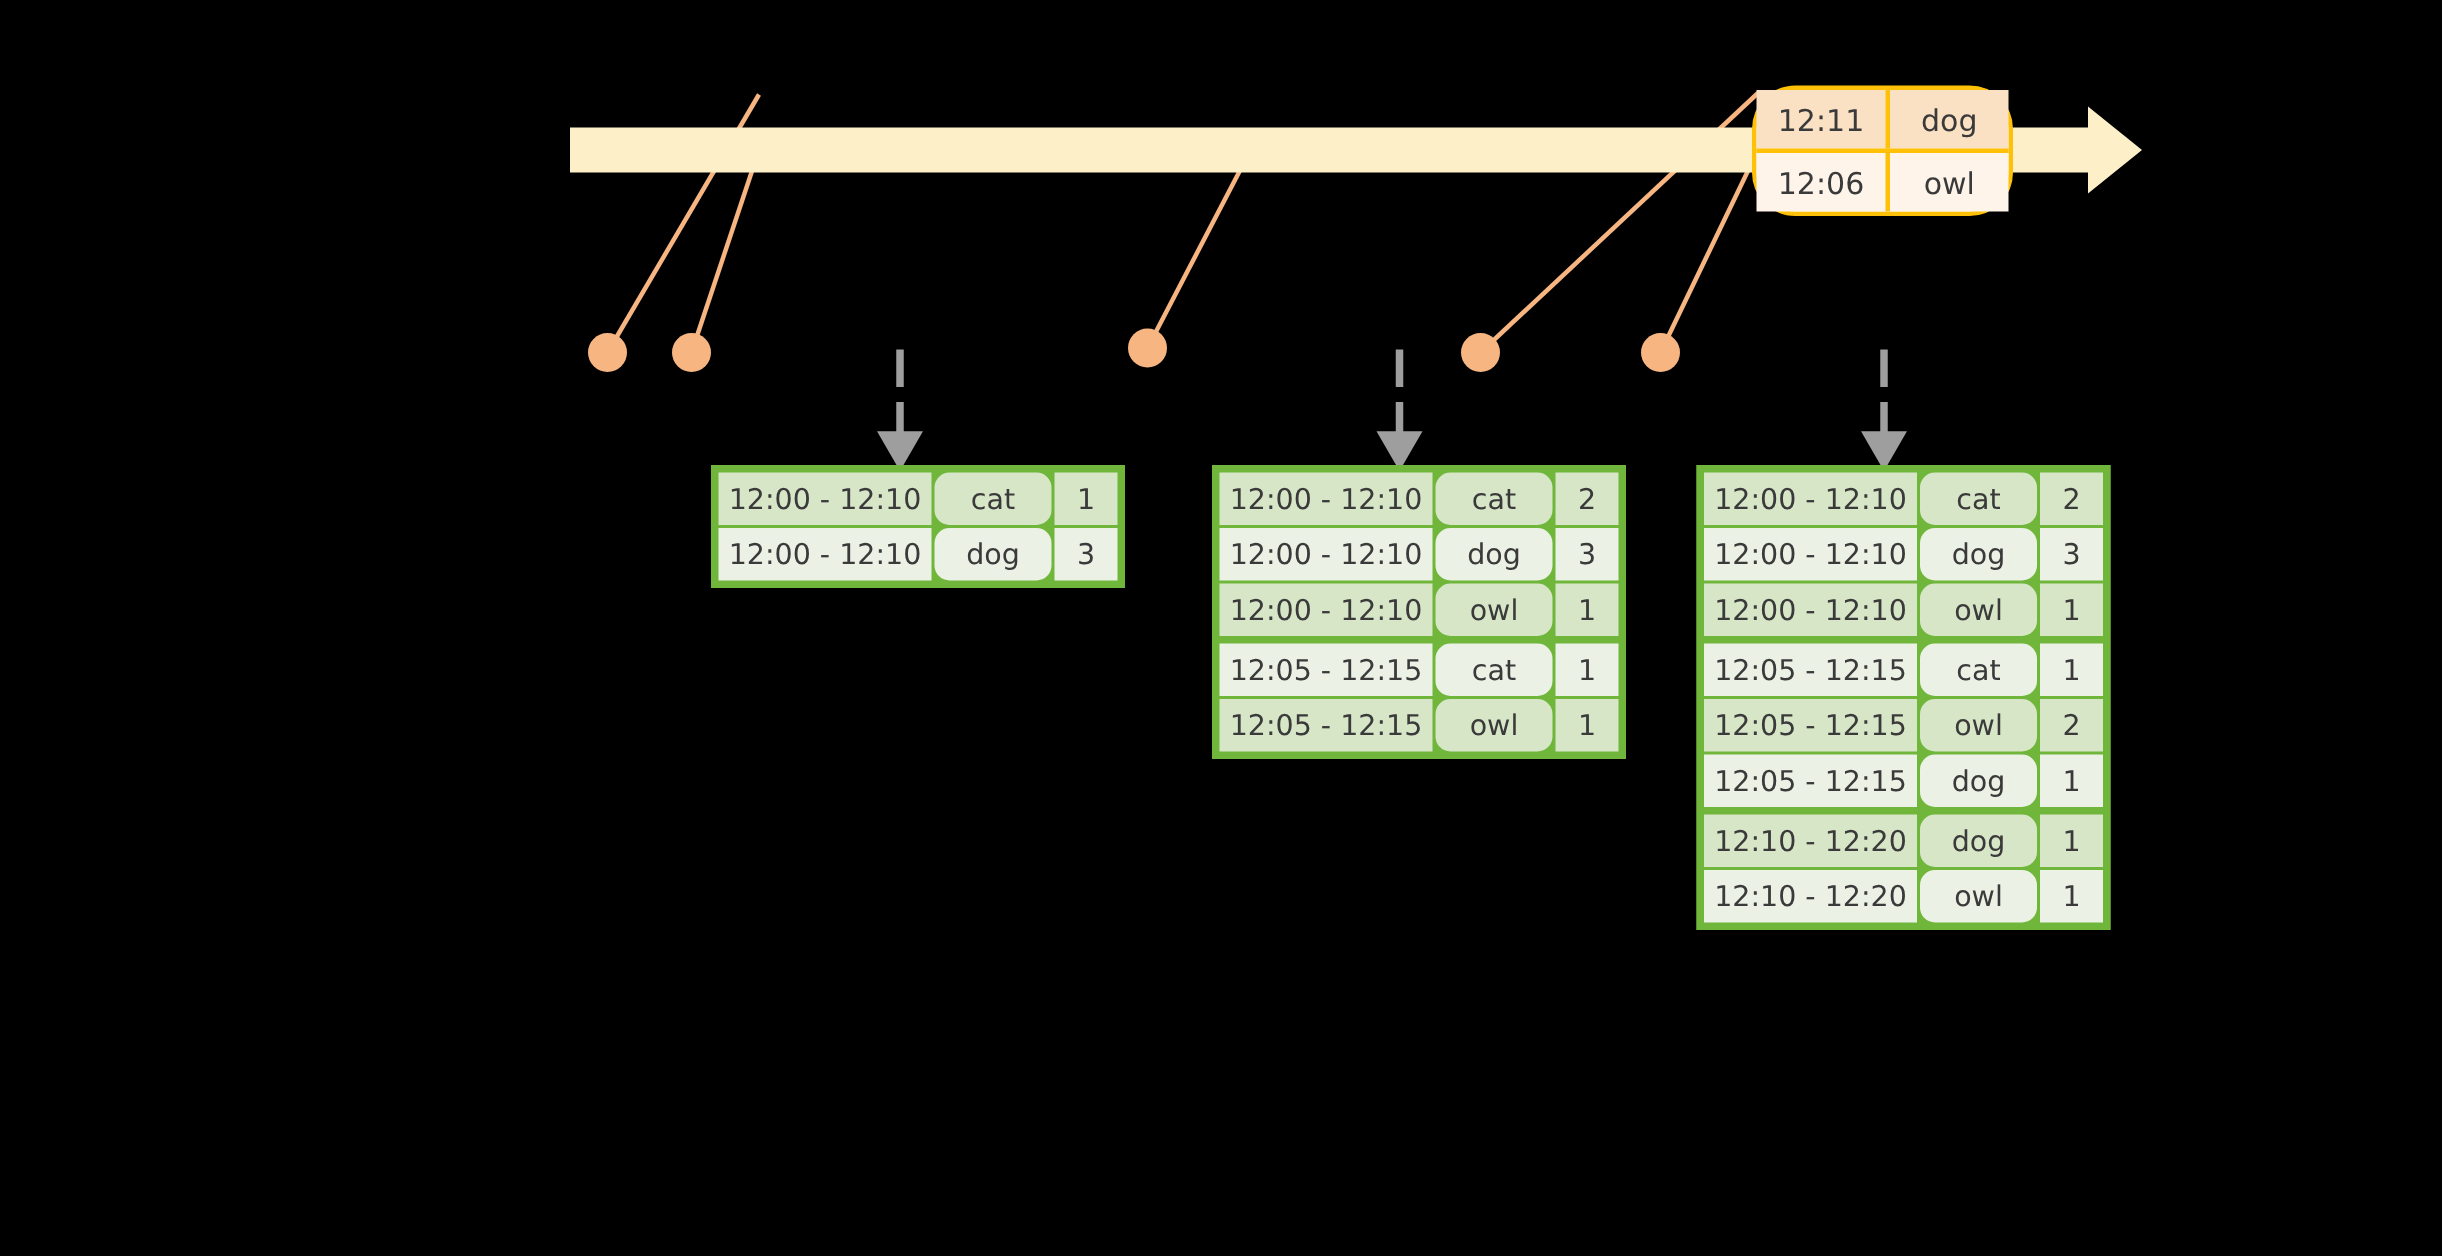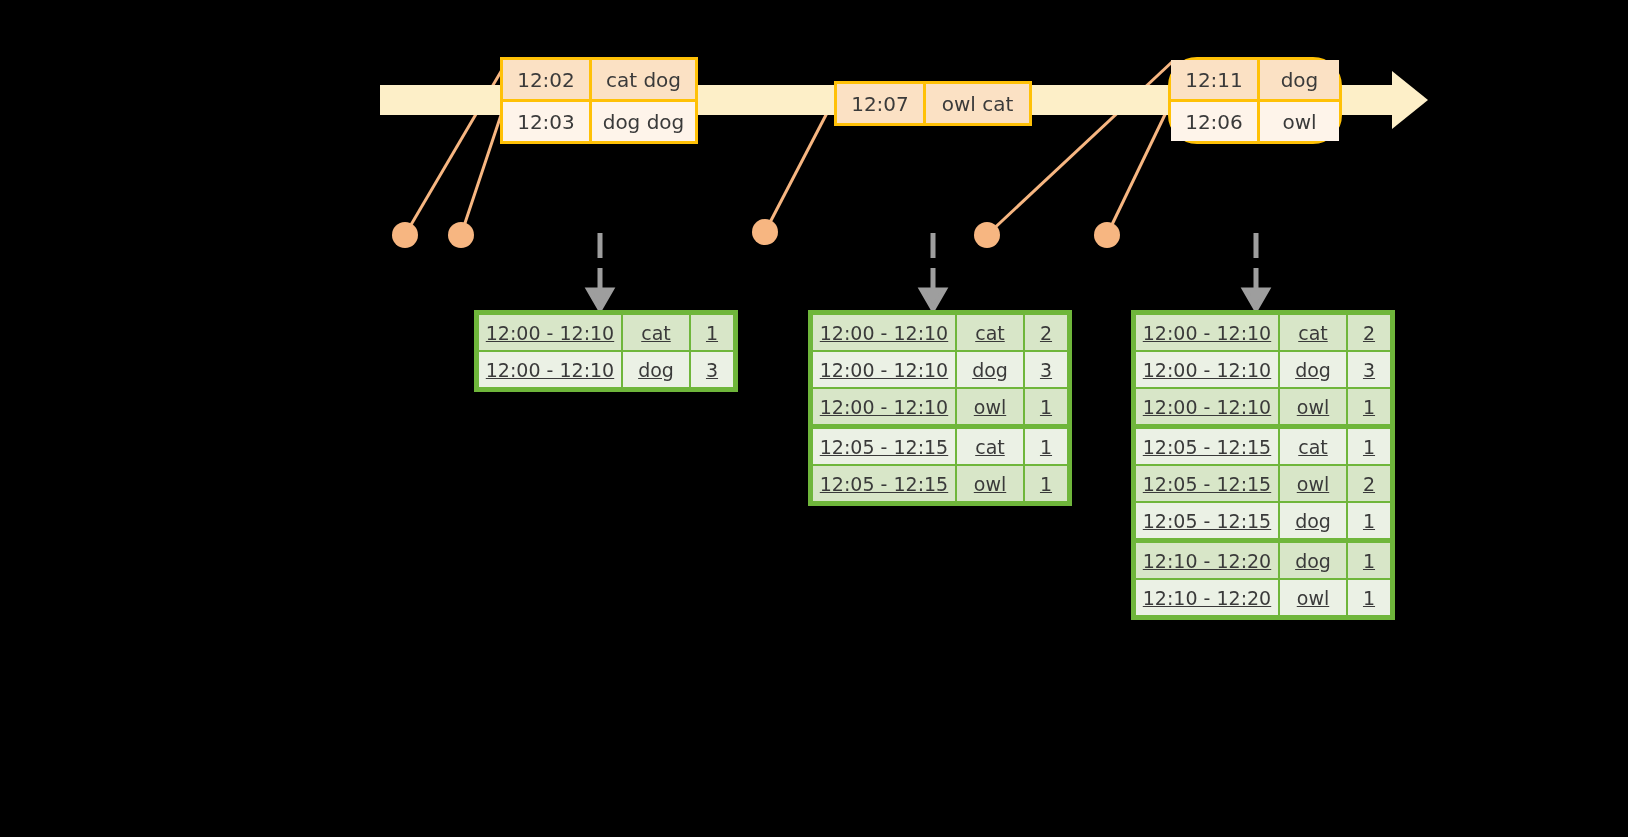--- a/index.html
+++ b/index.html
@@ -87,24 +87,23 @@
   }
   .res-cell {
     display: flex;
     align-items: center;
     justify-content: center;
     font-size: 19px;
     color: #3a3a3a;
     box-sizing: border-box;
     white-space: nowrap;
     margin: 1px;
-    text-decoration: underline;
   }
   .res-cell.win  { width: 142px; }
-  .res-cell.key  { width: 66px; }
+  .res-cell.key  { width: 78px; border-radius: 10px; }
   .res-cell.val  { width: 42px; }
   .res-row.shadeA .res-cell { background: #D8E6C8; }
   .res-row.shadeB .res-cell { background: #EBF1E5; }
   .res-row.grpsep { margin-top: 3px; }
 
   
   .dot {
     position: absolute;
     width: 26px; height: 26px;
     border-radius: 50%;
@@ -145,37 +144,21 @@
 
   <div class="timeline-bar" style="left:380px; top:85px; width:1012px;"></div>
   <div class="timeline-arrowhead" style="left:1392px; top:71px;"></div>
 
   <div class="dot" style="left:392px; top:222px;"></div>
   <div class="dot" style="left:448px; top:222px;"></div>
   <div class="dot" style="left:752px; top:219px;"></div>
   <div class="dot" style="left:974px; top:222px;"></div>
   <div class="dot" style="left:1094px; top:222px;"></div>
 
-  <div class="evt-box" style="left:500px; top:57px; width:198px;">
-    <div class="evt-row r0">
-      <div class="evt-cell time">12:02</div>
-      <div class="evt-cell payload">cat dog</div>
-    </div>
-    <div class="evt-row r1">
-      <div class="evt-cell time">12:03</div>
-      <div class="evt-cell payload">dog dog</div>
-    </div>
-  </div>
-
-  <div class="evt-box" style="left:834px; top:81px; width:198px;">
-    <div class="evt-row r0">
-      <div class="evt-cell time">12:07</div>
-      <div class="evt-cell payload">owl cat</div>
-    </div>
-  </div>
+
 
   <div class="evt-box" style="left:1168px; top:57px; width:174px;border-radius:29px;">
     <div class="evt-row r0">
       <div class="evt-cell time">12:11</div>
       <div class="evt-cell payload">dog</div>
     </div>
     <div class="evt-row r1">
       <div class="evt-cell time">12:06</div>
       <div class="evt-cell payload">owl</div>
     </div>

